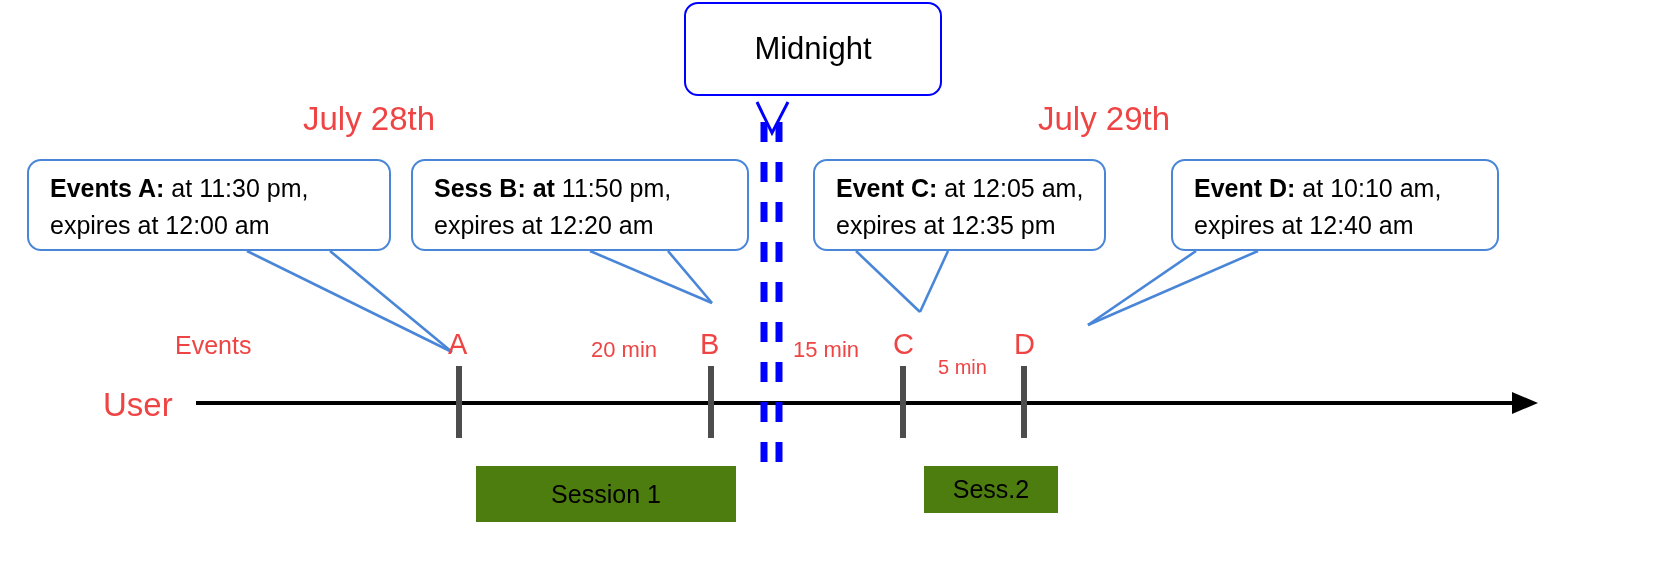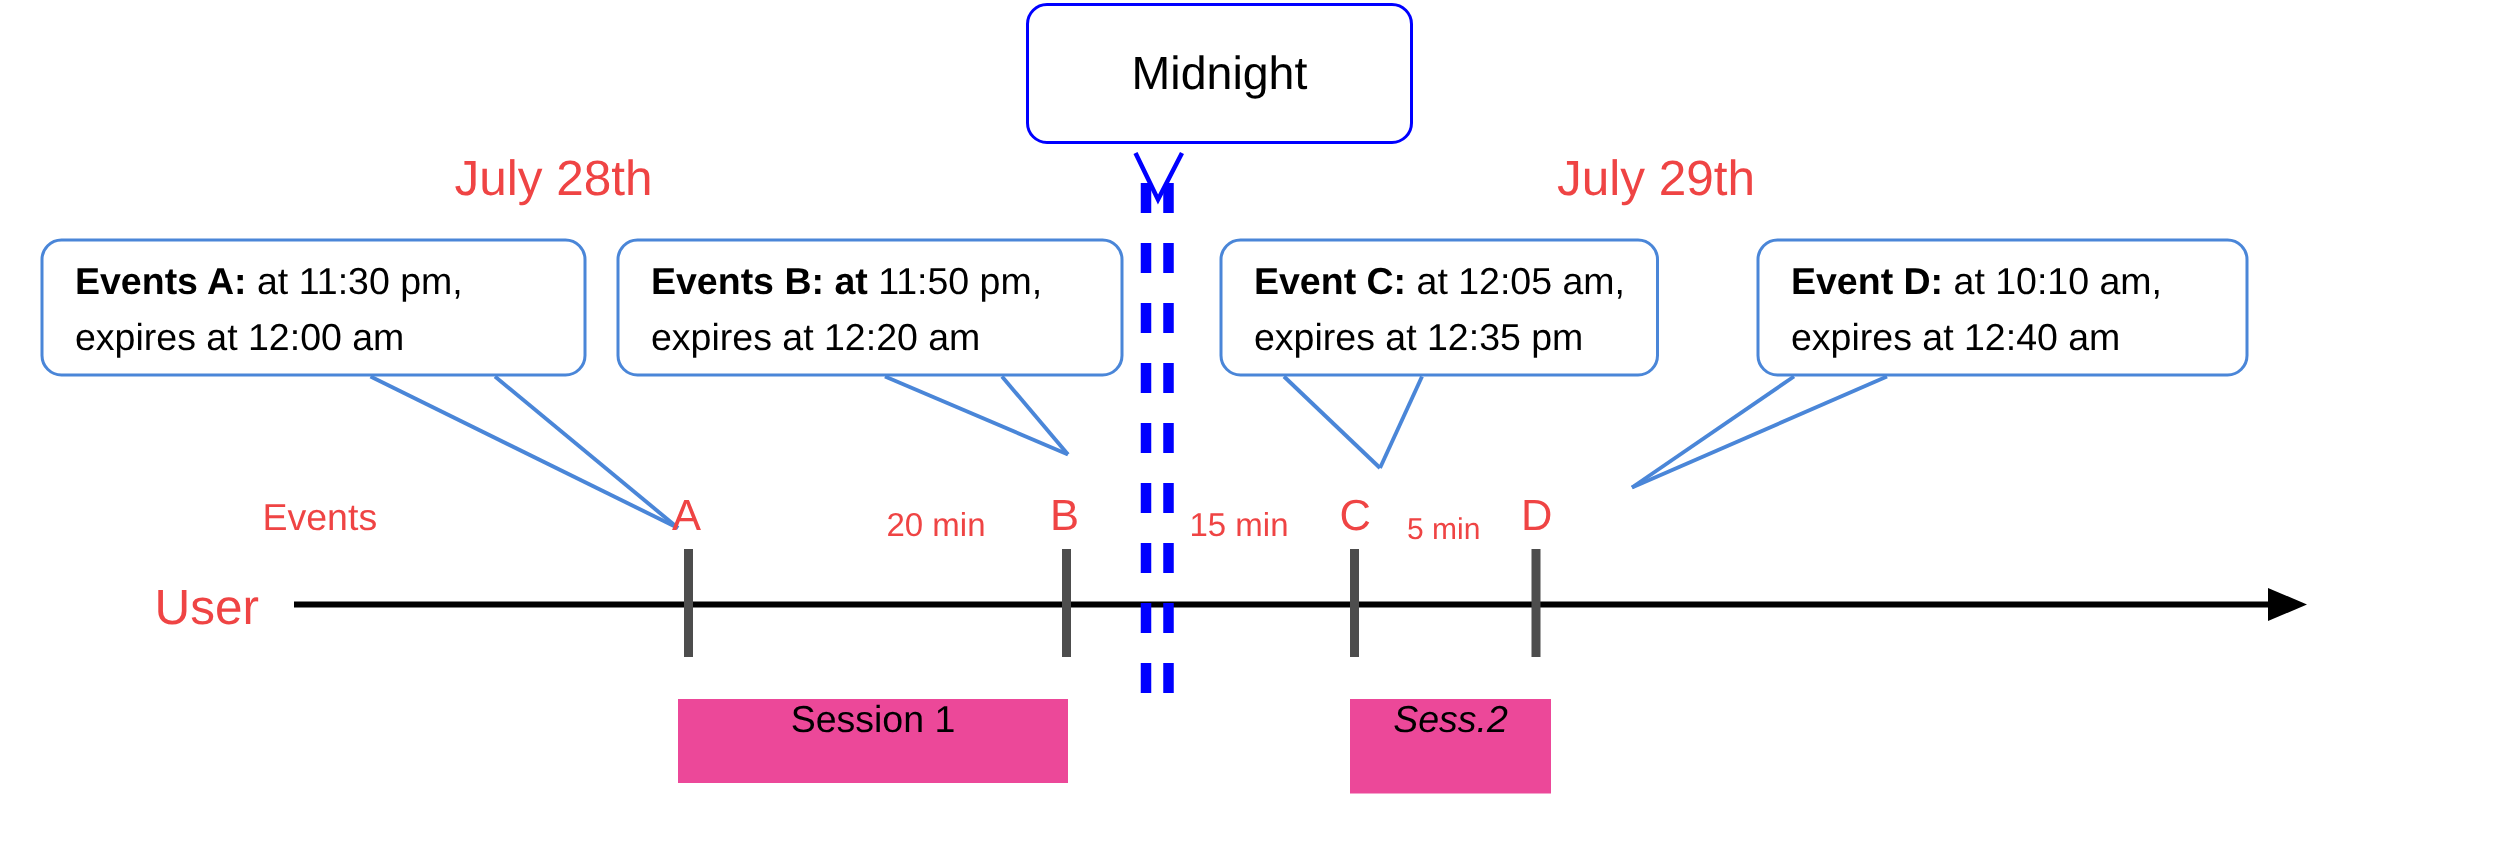--- a/index.html
+++ b/index.html
@@ -70,27 +70,28 @@
   
   .tick-letter { font-size: 29px; }
 
   
   .gap-label { font-size: 22px; }
   .gap-label.small { font-size: 20px; }
 
   
   .session {
     position: absolute;
-    background: #ec4899;
+    background: #4d7c0f;
     color: #000000;
     font-size: 25px;
     display: flex;
-    align-items: flex-start;
+    align-items: center;
     justify-content: center;
     z-index: 2;
+    margin-left: 24px;
   }
 </style>
 </head>
 <body>
 
 <div id="canvas">
 
   <svg class="layer" viewBox="0 0 1668 578">
 
     <g>
@@ -139,21 +140,21 @@
 
   <div class="callout" style="left:27px; top:159px; width:364px; height:92px;">
     <div>
       <span class="b">Events A:</span><span> at 11:30 pm,</span>
     </div>
     <div>expires at 12:00 am</div>
   </div>
 
   <div class="callout" style="left:411px; top:159px; width:338px; height:92px;">
     <div>
-      <span class="b">Events B: at</span><span> 11:50 pm,</span>
+      <span class="b">Sess B: at</span><span> 11:50 pm,</span>
     </div>
     <div>expires at 12:20 am</div>
   </div>
 
   <div class="callout" style="left:813px; top:159px; width:293px; height:92px;">
     <div>
       <span class="b">Event C:</span><span> at 12:05 am,</span>
     </div>
     <div>expires at 12:35 pm</div>
   </div>
@@ -168,22 +169,22 @@
   <div class="txt" id="label-events" style="left:175px; top:331px;">Events</div>
   <div class="txt" id="label-user" style="left:103px; top:386px;">User</div>
 
   <div class="txt tick-letter" style="left:448px; top:328px;">A</div>
   <div class="txt tick-letter" style="left:700px; top:328px;">B</div>
   <div class="txt tick-letter" style="left:893px; top:328px;">C</div>
   <div class="txt tick-letter" style="left:1014px; top:328px;">D</div>
 
   <div class="txt gap-label" style="left:591px; top:337px;">20 min</div>
   <div class="txt gap-label" style="left:793px; top:337px;">15 min</div>
-  <div class="txt gap-label small" style="left:938px; top:342px;">5 min</div>
+  <div class="txt gap-label small" style="left:938px; top:356px;">5 min</div>
 
   <div class="session" style="left:452px; top:466px; width:260px; height:56px;">
     <span>Session 1</span>
   </div>
-  <div class="session" style="left:900px; top:466px; width:134px; height:63px;font-style:italic;">
+  <div class="session" style="left:900px; top:466px; width:134px; height:47px;">
     <span>Sess.2</span>
   </div>
 
 </div>
 
 </body></html>

